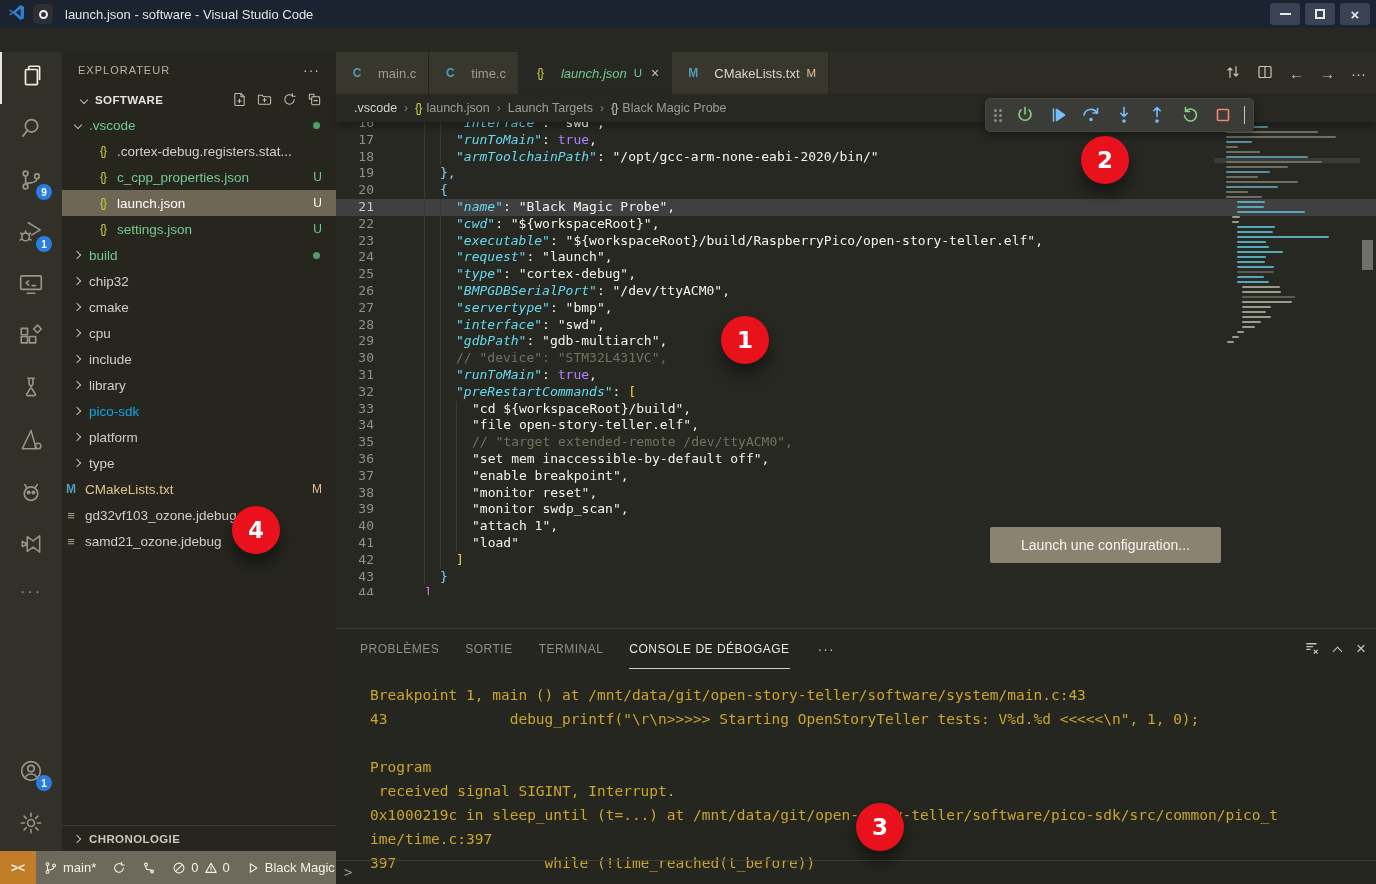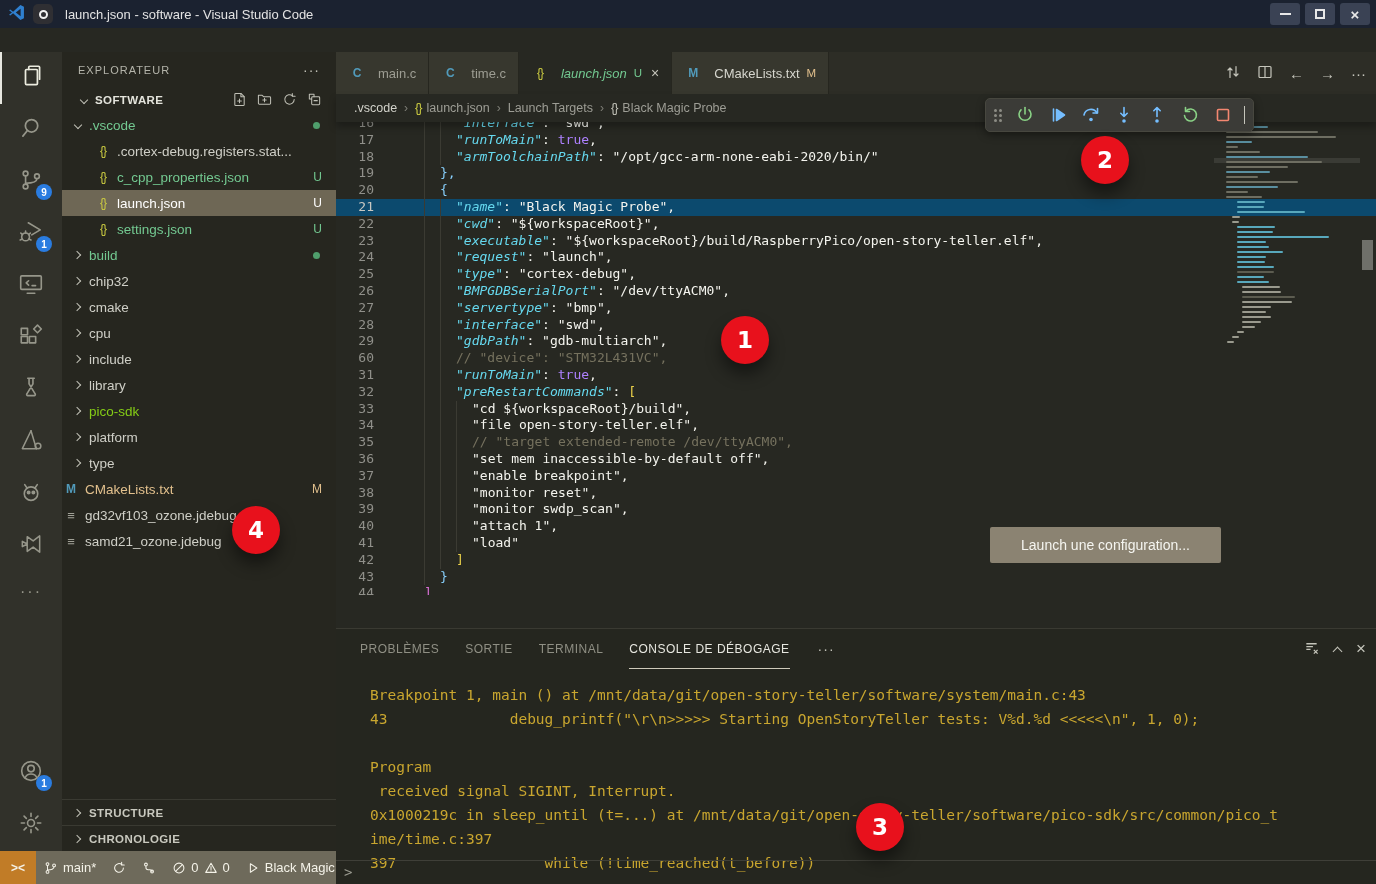--- a/index.html
+++ b/index.html
@@ -47,21 +47,21 @@
     letter-spacing:1px; color:#b4b4aa; }
   .sb-header .more { margin-left:auto; color:#c0c0b6; font-size:14px; letter-spacing:1px; }
   .sb-section { height:24px; display:flex; align-items:center; padding:0 6px; font-size:11.5px;
     font-weight:bold; color:#e4e4dc; letter-spacing:.4px; }
   .sb-section .acticons { margin-left:auto; display:flex; gap:10px; color:#c0c0b6; margin-right:8px; }
   .tree { }
   .trow { height:26px; display:flex; align-items:center; font-size:13.5px; position:relative; }
   .trow .lbl { white-space:nowrap; overflow:hidden; text-overflow:ellipsis; max-width:218px; }
   .trow.selected { background:#6e6755; color:#ffffff; }
   .git-untracked { color:#73c991; } .git-modified { color:#e2c08d; }
-  .git-ignored { color:#84cc16; } .git-normal { color:#cfcfc7; }
+  .git-ignored { color:#0ea5e9; } .git-normal { color:#cfcfc7; }
   .trow.selected .lbl, .trow.selected .badge { color:#ffffff !important; }
   .badge { position:absolute; right:14px; font-size:12px; }
   .gdot { position:absolute; right:16px; width:7px; height:7px; border-radius:50%; background:#4f9e6c; }
   .chev { width:6px; height:6px; border-right:1.4px solid #c0c0b6; border-bottom:1.4px solid #c0c0b6;
     display:inline-block; flex:none; }
   .chev.right { transform:rotate(-45deg); margin:0 9px 0 12px; }
   .chev.down { transform:rotate(45deg); margin:0 8px 0 13px; }
   .ficon { width:18px; flex:none; text-align:center; margin-right:5px; font-size:12px; font-weight:bold; }
   .ficon.braces { color:#cbcb41; font-weight:normal; letter-spacing:-1px; }
   .ficon.c { color:#519aba; } .ficon.m { color:#519aba; }
@@ -90,21 +90,21 @@
   .bc-item { display:flex; align-items:center; gap:5px; }
   .bc-first { color:#d2d2ca; }
   .bc-sep { margin:0 7px; color:#7e7e76; font-size:12px; }
   .bc-braces-y { color:#cbcb41; letter-spacing:-1px; }
   .bc-braces-g { color:#c0c0b6; letter-spacing:-1px; }
 
   .code-area { position:relative; height:473px; overflow:hidden; background:#272822; }
   .code-scroll { margin-top:-7px; }
   .code-line { height:16.8px; display:flex; font-family:"DejaVu Sans Mono", monospace; font-size:13px;
     line-height:16.8px; white-space:pre; position:relative; }
-  .code-line.current { background:#0c4a6e; }
+  .code-line.current { background:#404040; }
   .gutter { width:72px; flex:none; text-align:right; padding-right:34px; color:#90908a; }
   .code-line.current .gutter { color:#c8c8c2; }
   .ltext { position:relative; }
   .iguide { position:absolute; top:0; width:1px; height:16.8px; background:#3b3b33; }
   .tok-k { color:#66d9ef; font-style:italic; }
   .tok-s { color:#f4f4ee; } .tok-p { color:#f4f4ee; }
   .tok-w { color:#ae81ff; } .tok-c { color:#75715e; }
   .tok-b1 { color:#ecd24a; } .tok-b2 { color:#87cefa; } .tok-b3 { color:#da70d6; }
 
   .minimap { position:absolute; right:20px; top:0; width:138px; height:250px; }
@@ -375,24 +375,20 @@
           <div class="trow">
             <span class="ficon list">≡</span>
             <span class="lbl git-normal">gd32vf103_ozone.jdebug</span>
           </div>
           <div class="trow">
             <span class="ficon list">≡</span>
             <span class="lbl git-normal">samd21_ozone.jdebug</span>
           </div>
         </div>
       <div class="sb-bottom" id="sb-bottom">
-          <div class="sb-bsec">
-            <span class="chev right"></span>
-            <span>STRUCTURE</span>
-          </div>
           <div class="sb-bsec">
             <span class="chev right"></span>
             <span>CHRONOLOGIE</span>
           </div>
         </div>
     </div>
 
     <div class="editor-col">
       <div class="tabbar">
         <div style="display:flex;" id="tabs">
@@ -457,21 +453,21 @@
             <div class="code-line"><span class="gutter">20</span><span class="ltext" style="padding-left: 32px;"><span class="iguide" style="left: 16px;"></span><span class="tok-b2">{</span></span></div>
             <div class="code-line current"><span class="gutter">21</span><span class="ltext" style="padding-left: 48px;"><span class="iguide" style="left: 16px;"></span><span class="iguide" style="left: 32px;"></span><span class="tok-k">"name"</span><span class="tok-p">: </span><span class="tok-s">"Black Magic Probe"</span><span class="tok-p">,</span></span></div>
             <div class="code-line"><span class="gutter">22</span><span class="ltext" style="padding-left: 48px;"><span class="iguide" style="left: 16px;"></span><span class="iguide" style="left: 32px;"></span><span class="tok-k">"cwd"</span><span class="tok-p">: </span><span class="tok-s">"${workspaceRoot}"</span><span class="tok-p">,</span></span></div>
             <div class="code-line"><span class="gutter">23</span><span class="ltext" style="padding-left: 48px;"><span class="iguide" style="left: 16px;"></span><span class="iguide" style="left: 32px;"></span><span class="tok-k">"executable"</span><span class="tok-p">: </span><span class="tok-s">"${workspaceRoot}/build/RaspberryPico/open-story-teller.elf"</span><span class="tok-p">,</span></span></div>
             <div class="code-line"><span class="gutter">24</span><span class="ltext" style="padding-left: 48px;"><span class="iguide" style="left: 16px;"></span><span class="iguide" style="left: 32px;"></span><span class="tok-k">"request"</span><span class="tok-p">: </span><span class="tok-s">"launch"</span><span class="tok-p">,</span></span></div>
             <div class="code-line"><span class="gutter">25</span><span class="ltext" style="padding-left: 48px;"><span class="iguide" style="left: 16px;"></span><span class="iguide" style="left: 32px;"></span><span class="tok-k">"type"</span><span class="tok-p">: </span><span class="tok-s">"cortex-debug"</span><span class="tok-p">,</span></span></div>
             <div class="code-line"><span class="gutter">26</span><span class="ltext" style="padding-left: 48px;"><span class="iguide" style="left: 16px;"></span><span class="iguide" style="left: 32px;"></span><span class="tok-k">"BMPGDBSerialPort"</span><span class="tok-p">: </span><span class="tok-s">"/dev/ttyACM0"</span><span class="tok-p">,</span></span></div>
             <div class="code-line"><span class="gutter">27</span><span class="ltext" style="padding-left: 48px;"><span class="iguide" style="left: 16px;"></span><span class="iguide" style="left: 32px;"></span><span class="tok-k">"servertype"</span><span class="tok-p">: </span><span class="tok-s">"bmp"</span><span class="tok-p">,</span></span></div>
             <div class="code-line"><span class="gutter">28</span><span class="ltext" style="padding-left: 48px;"><span class="iguide" style="left: 16px;"></span><span class="iguide" style="left: 32px;"></span><span class="tok-k">"interface"</span><span class="tok-p">: </span><span class="tok-s">"swd"</span><span class="tok-p">,</span></span></div>
             <div class="code-line"><span class="gutter">29</span><span class="ltext" style="padding-left: 48px;"><span class="iguide" style="left: 16px;"></span><span class="iguide" style="left: 32px;"></span><span class="tok-k">"gdbPath"</span><span class="tok-p">: </span><span class="tok-s">"gdb-multiarch"</span><span class="tok-p">,</span></span></div>
-            <div class="code-line"><span class="gutter">60</span><span class="ltext" style="padding-left: 48px;"><span class="iguide" style="left: 16px;"></span><span class="iguide" style="left: 32px;"></span><span class="tok-c">// "device": "STM32L431VC",</span></span></div>
+            <div class="code-line"><span class="gutter">30</span><span class="ltext" style="padding-left: 48px;"><span class="iguide" style="left: 16px;"></span><span class="iguide" style="left: 32px;"></span><span class="tok-c">// "device": "STM32L431VC",</span></span></div>
             <div class="code-line"><span class="gutter">31</span><span class="ltext" style="padding-left: 48px;"><span class="iguide" style="left: 16px;"></span><span class="iguide" style="left: 32px;"></span><span class="tok-k">"runToMain"</span><span class="tok-p">: </span><span class="tok-w">true</span><span class="tok-p">,</span></span></div>
             <div class="code-line"><span class="gutter">32</span><span class="ltext" style="padding-left: 48px;"><span class="iguide" style="left: 16px;"></span><span class="iguide" style="left: 32px;"></span><span class="tok-k">"preRestartCommands"</span><span class="tok-p">: </span><span class="tok-b1">[</span></span></div>
             <div class="code-line"><span class="gutter">33</span><span class="ltext" style="padding-left: 64px;"><span class="iguide" style="left: 16px;"></span><span class="iguide" style="left: 32px;"></span><span class="iguide" style="left: 48px;"></span><span class="tok-s">"cd ${workspaceRoot}/build"</span><span class="tok-p">,</span></span></div>
             <div class="code-line"><span class="gutter">34</span><span class="ltext" style="padding-left: 64px;"><span class="iguide" style="left: 16px;"></span><span class="iguide" style="left: 32px;"></span><span class="iguide" style="left: 48px;"></span><span class="tok-s">"file open-story-teller.elf"</span><span class="tok-p">,</span></span></div>
             <div class="code-line"><span class="gutter">35</span><span class="ltext" style="padding-left: 64px;"><span class="iguide" style="left: 16px;"></span><span class="iguide" style="left: 32px;"></span><span class="iguide" style="left: 48px;"></span><span class="tok-c">// "target extended-remote /dev/ttyACM0",</span></span></div>
             <div class="code-line"><span class="gutter">36</span><span class="ltext" style="padding-left: 64px;"><span class="iguide" style="left: 16px;"></span><span class="iguide" style="left: 32px;"></span><span class="iguide" style="left: 48px;"></span><span class="tok-s">"set mem inaccessible-by-default off"</span><span class="tok-p">,</span></span></div>
             <div class="code-line"><span class="gutter">37</span><span class="ltext" style="padding-left: 64px;"><span class="iguide" style="left: 16px;"></span><span class="iguide" style="left: 32px;"></span><span class="iguide" style="left: 48px;"></span><span class="tok-s">"enable breakpoint"</span><span class="tok-p">,</span></span></div>
             <div class="code-line"><span class="gutter">38</span><span class="ltext" style="padding-left: 64px;"><span class="iguide" style="left: 16px;"></span><span class="iguide" style="left: 32px;"></span><span class="iguide" style="left: 48px;"></span><span class="tok-s">"monitor reset"</span><span class="tok-p">,</span></span></div>
             <div class="code-line"><span class="gutter">39</span><span class="ltext" style="padding-left: 64px;"><span class="iguide" style="left: 16px;"></span><span class="iguide" style="left: 32px;"></span><span class="iguide" style="left: 48px;"></span><span class="tok-s">"monitor swdp_scan"</span><span class="tok-p">,</span></span></div>
             <div class="code-line"><span class="gutter">40</span><span class="ltext" style="padding-left: 64px;"><span class="iguide" style="left: 16px;"></span><span class="iguide" style="left: 32px;"></span><span class="iguide" style="left: 48px;"></span><span class="tok-s">"attach 1"</span><span class="tok-p">,</span></span></div>

